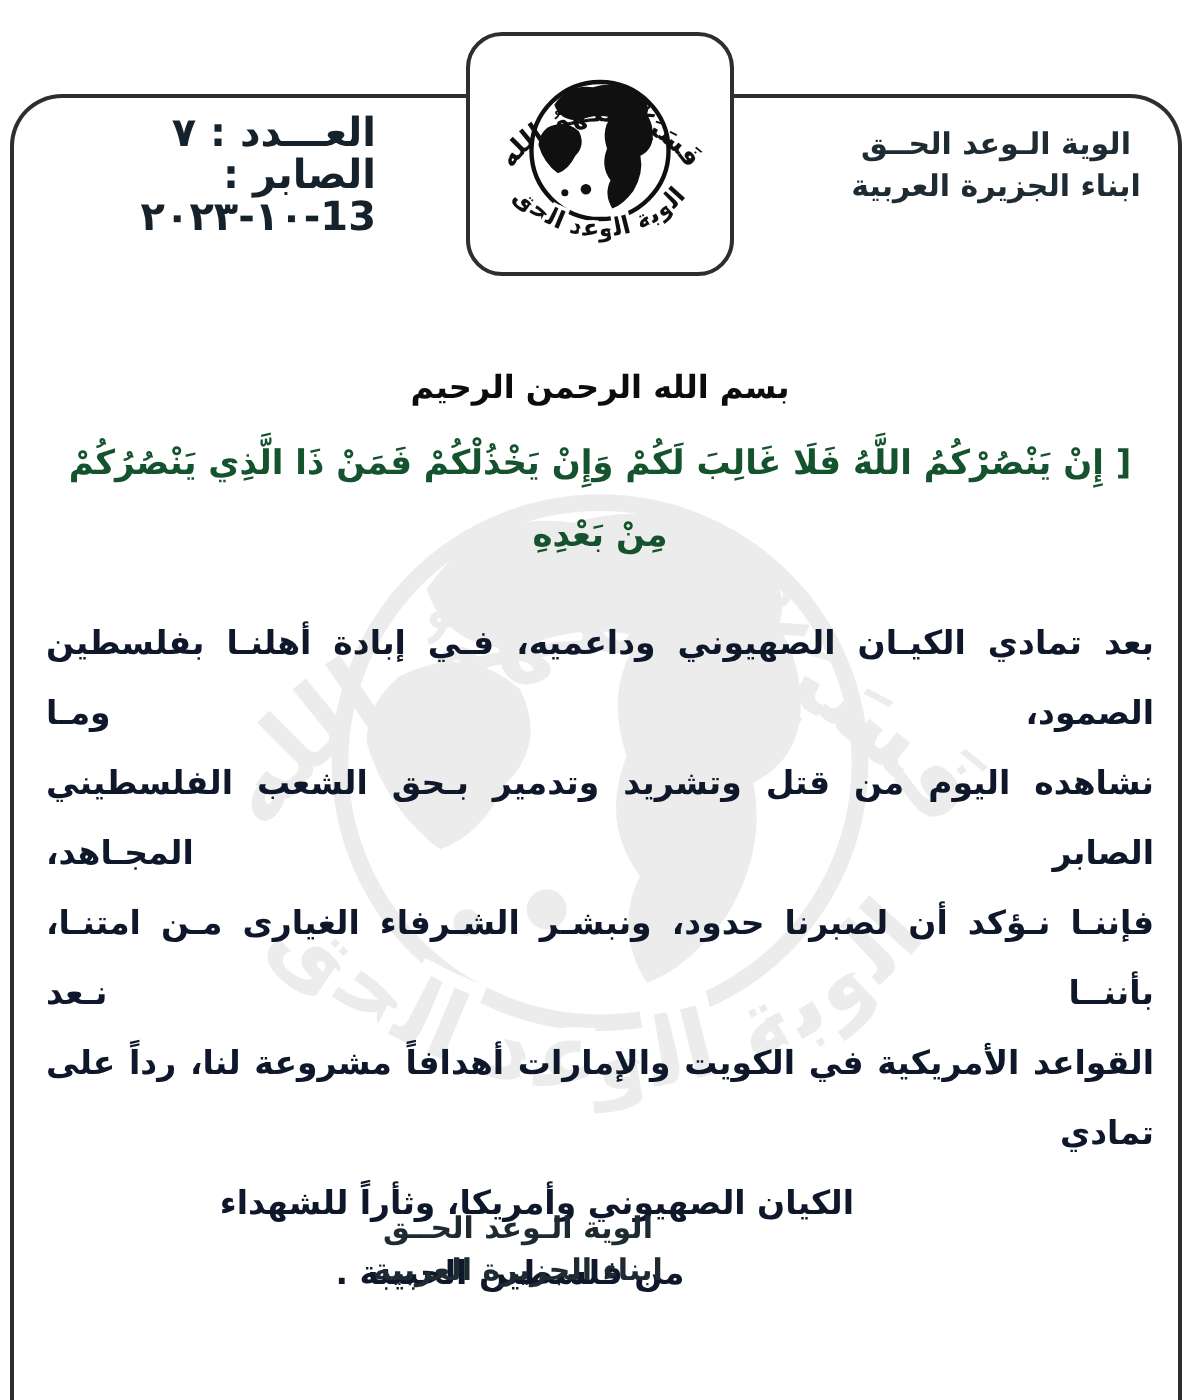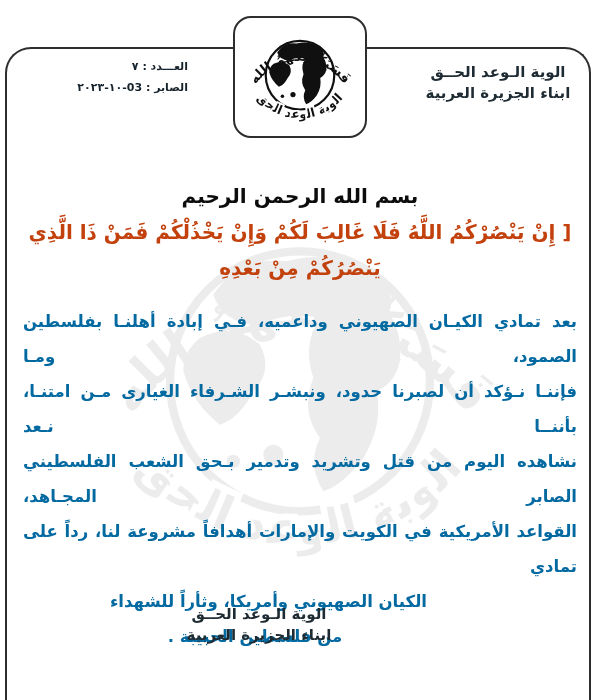--- a/index.html
+++ b/index.html
@@ -32,39 +32,39 @@
   .watermark svg{width:100%;height:100%;}
   .hdr-right{
     position:absolute;right:14px;top:62px;width:176px;
     text-align:center;direction:rtl;
     color:#1e2b33;font-weight:bold;font-size:15px;line-height:21px;
     z-index:2;
   }
   .hdr-left{
     position:absolute;left:10px;top:56px;width:178px;
     direction:rtl;text-align:right;
-    color:#16222b;font-weight:bold;font-size:11px;line-height:21px;
+    color:#16222b;font-weight:bold;font-size:20px;line-height:21px;
     z-index:2;
   }
   .hdr-left .num{letter-spacing:1px;}
   .basmala{
     position:absolute;left:0;top:184px;width:100%;
     text-align:center;direction:rtl;
-    font-weight:bold;font-size:20px;color:#0c0c0c;
+    font-weight:bold;font-size:16px;color:#0c0c0c;
     z-index:2;
   }
   .verse{
     position:absolute;left:20px;top:214px;width:560px;
     direction:rtl;text-align:center;
-    font-weight:bold;font-size:20px;line-height:36px;color:#c2410c;
+    font-weight:bold;font-size:17px;line-height:36px;color:#14532d;
     z-index:2;
   }
   .body-par{
     position:absolute;left:23px;top:304px;width:554px;
-    direction:rtl;color:#0369a1;
+    direction:rtl;color:#0f172a;
     font-weight:bold;font-size:16.5px;line-height:35px;
     z-index:2;
   }
   .body-par .jline{display:block;text-align:justify;text-align-last:justify;}
   .body-par .lastline{display:block;margin-right:150px;margin-left:60px;text-align:right;text-align-last:center;}
   .signature{
     position:absolute;left:148px;top:604px;width:222px;
     text-align:center;direction:rtl;
     color:#1e2b33;font-weight:bold;font-size:15px;line-height:21px;
     z-index:2;
@@ -114,34 +114,34 @@
   <div>ابناء الجزيرة العربية</div>
 </div>
 
 <div class="hdr-left">
   <div>
     <span>العـــدد :</span>
     <span class="num">٧</span>
   </div>
   <div>
     <span>الصابر :</span>
-    <span class="num">03-١٠-٢٠٢٣</span>
+    <span class="num">13-١٠-٢٠٢٣</span>
   </div>
 </div>
 
 <div class="basmala">بسم الله الرحمن الرحيم</div>
 
 <div class="verse">
   <span>[ إِنْ يَنْصُرْكُمُ اللَّهُ فَلَا غَالِبَ لَكُمْ وَإِنْ يَخْذُلْكُمْ فَمَنْ ذَا الَّذِي يَنْصُرُكُمْ مِنْ بَعْدِهِ</span><br>
 </div>
 
 <div class="body-par">
   <span class="jline">بعد تمادي الكيـان الصهيوني وداعميه، فـي إبادة أهلنـا بفلسطين الصمود، ومـا</span>
+  <span class="jline">نشاهده اليوم من قتل وتشريد وتدمير بـحق الشعب الفلسطيني الصابر المجـاهد،</span>
   <span class="jline">فإننـا نـؤكد أن لصبرنا حدود، ونبشـر الشـرفاء الغيارى مـن امتنـا، بأننــا نـعد</span>
-  <span class="jline">نشاهده اليوم من قتل وتشريد وتدمير بـحق الشعب الفلسطيني الصابر المجـاهد،</span>
   <span class="jline">القواعد الأمريكية في الكويت والإمارات أهدافاً مشروعة لنا، رداً على تمادي</span>
   <span class="lastline">الكيان الصهيوني وأمريكا، وثأراً للشهداء من فلسطين الحبيبة .</span>
 </div>
 
 <div class="signature">
   <div>الوية الـوعد الحــق</div>
   <div>ابناء الجزيرة العربية</div>
 </div>
 
 </body></html>

